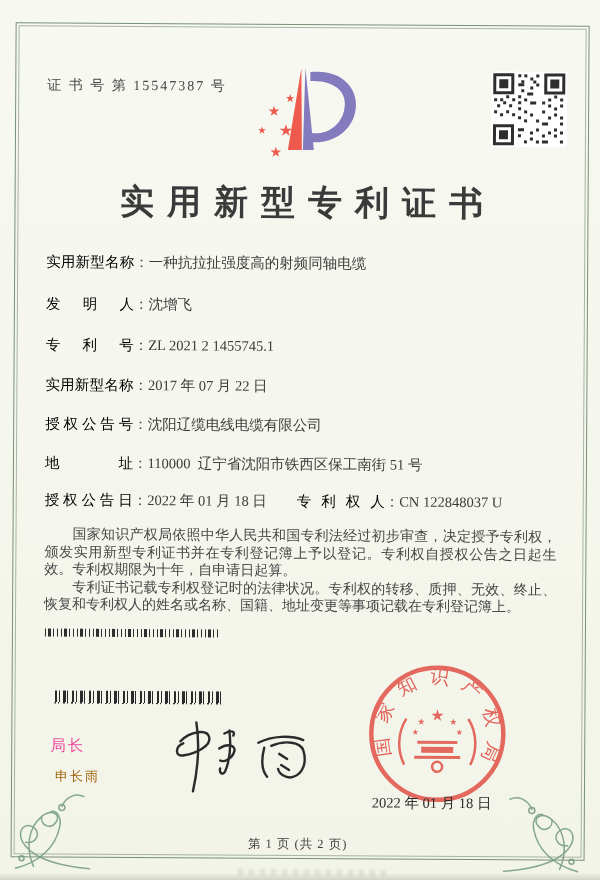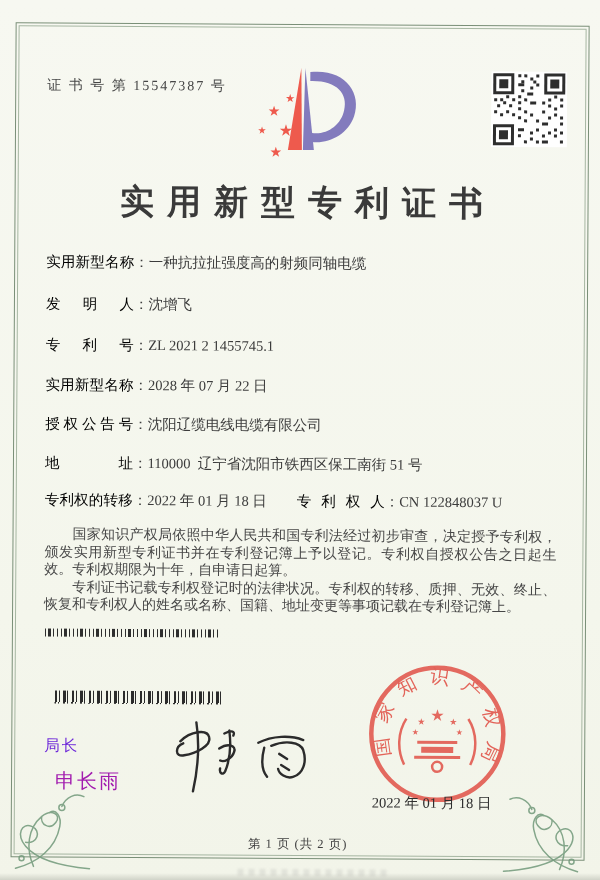--- a/index.html
+++ b/index.html
@@ -43,22 +43,22 @@
   }
   .paras p{margin:0;text-indent:2em;}
   .barcode1{
     position:absolute;left:46px;top:630px;width:176px;height:8px;
     background:repeating-linear-gradient(90deg,#2e2e2e 0 1.5px,transparent 1.5px 3.5px,#2e2e2e 3.5px 6.5px,transparent 6.5px 8px,#2e2e2e 8px 9px,transparent 9px 12.5px,#2e2e2e 12.5px 13.5px,transparent 13.5px 16px);
   }
   .barcode2{
     position:absolute;left:56px;top:692px;width:167px;height:13px;
     background:repeating-linear-gradient(90deg,#2b2b2b 0 2px,transparent 2px 4px,#2b2b2b 4px 5px,transparent 5px 8.5px,#2b2b2b 8.5px 11px,transparent 11px 12.5px,#2b2b2b 12.5px 13.5px,transparent 13.5px 17px);
   }
-  .signer-title{position:absolute;left:46px;top:737px;font-size:15.5px;color:#6d28d9;letter-spacing:2px;}
-  .signer-name{position:absolute;left:57px;top:769px;font-size:20px;color:#a21caf;letter-spacing:2px;}
+  .signer-title{position:absolute;left:52px;top:737px;font-size:15.5px;color:#ec4899;letter-spacing:2px;}
+  .signer-name{position:absolute;left:57px;top:769px;font-size:13px;color:#a16207;letter-spacing:2px;}
   .signature{position:absolute;left:168px;top:712px;}
   .seal{position:absolute;left:366px;top:660px;opacity:.88;}
   .seal-date{position:absolute;left:374px;top:793px;font-size:14.5px;color:#2e2e2e;white-space:pre;}
   .footer{
     position:absolute;left:0;top:836px;width:100%;text-align:center;
     font-size:12.5px;color:#3f3f3f;letter-spacing:1px;
   }
   .orn{position:absolute;opacity:.85;}
   .orn-left{left:6px;top:782px;}
   .orn-right{left:502px;top:782px;transform:scaleX(-1);}
@@ -193,30 +193,30 @@
   <div class="frow" style="top:254px">
     <span class="flabel">实用新型名称</span><span class="colon">：</span><span class="fvalue">一种抗拉扯强度高的射频同轴电缆</span>
   </div>
   <div class="frow" style="top:296px">
     <span class="flabel">发明人</span><span class="colon">：</span><span class="fvalue">沈增飞</span>
   </div>
   <div class="frow" style="top:337px">
     <span class="flabel">专利号</span><span class="colon">：</span><span class="fvalue">ZL 2021 2 1455745.1</span>
   </div>
   <div class="frow" style="top:377px">
-    <span class="flabel">实用新型名称</span><span class="colon">：</span><span class="fvalue">2028 年 07 月 22 日</span>
+    <span class="flabel">实用新型名称</span><span class="colon">：</span><span class="fvalue">2017 年 07 月 22 日</span>
   </div>
   <div class="frow" style="top:416px">
     <span class="flabel">授权公告号</span><span class="colon">：</span><span class="fvalue">沈阳辽缆电线电缆有限公司</span>
   </div>
   <div class="frow" style="top:455px">
     <span class="flabel">地址</span><span class="colon">：</span><span class="fvalue">110000  辽宁省沈阳市铁西区保工南街 51 号</span>
   </div>
   <div class="frow" style="top:492px">
-    <span class="flabel">专利权的转移</span><span class="colon">：</span><span class="fvalue">2022 年 01 月 18 日</span>
+    <span class="flabel">授权公告日</span><span class="colon">：</span><span class="fvalue">2022 年 01 月 18 日</span>
     <span class="g2"><span class="flabel">专利权人</span><span class="colon">：</span><span class="fvalue">CN 122848037 U</span></span>
   </div>
 
   <div class="paras">
     <p>国家知识产权局依照中华人民共和国专利法经过初步审查，决定授予专利权，颁发实用新型专利证书并在专利登记簿上予以登记。专利权自授权公告之日起生效。专利权期限为十年，自申请日起算。</p>
     <p>专利证书记载专利权登记时的法律状况。专利权的转移、质押、无效、终止、恢复和专利权人的姓名或名称、国籍、地址变更等事项记载在专利登记簿上。</p>
   </div>
 
   <div class="barcode1"></div>
   <div class="barcode2"></div>

